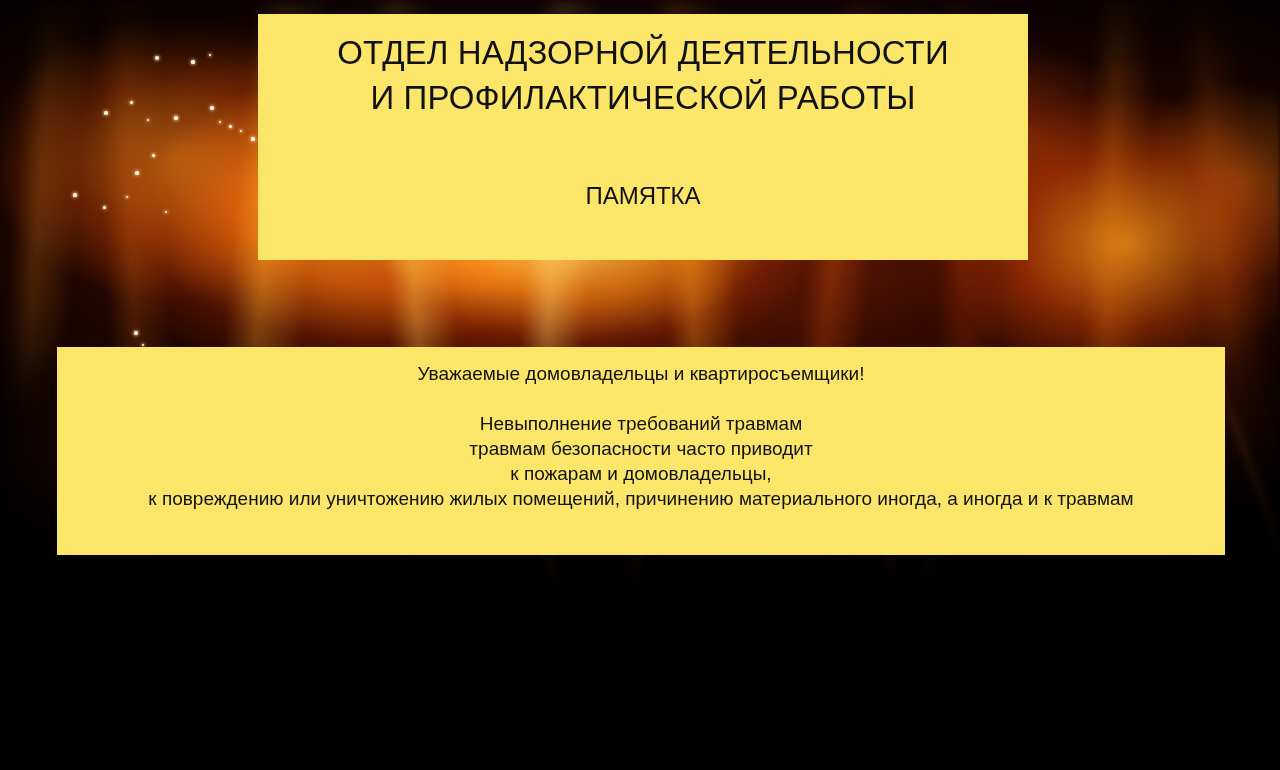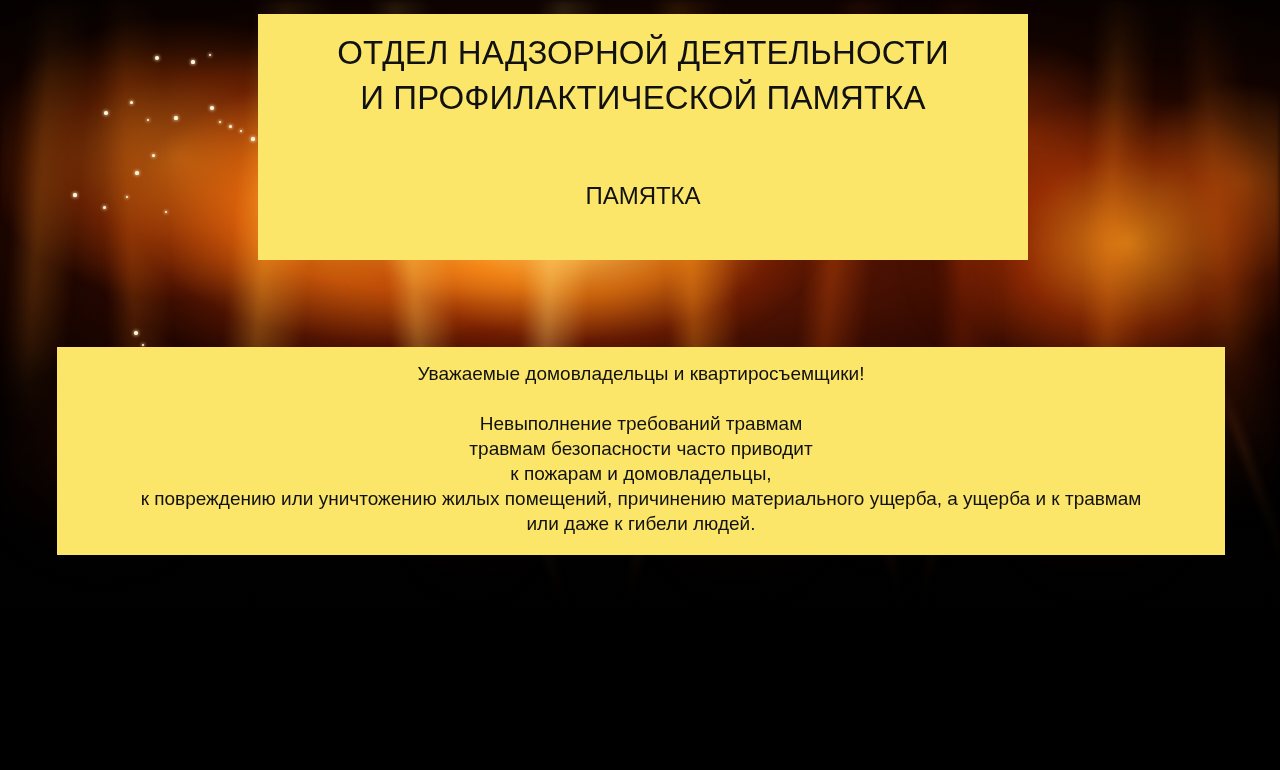--- a/index.html
+++ b/index.html
@@ -191,27 +191,26 @@
       <div class="spark" style="width: 2.8px; height: 2.8px; left: 125.6px; top: 195.6px;"></div>
       <div class="spark" style="width: 3px; height: 3px; left: 102.5px; top: 205.5px;"></div>
       <div class="spark" style="width: 2.6px; height: 2.6px; left: 164.7px; top: 210.7px;"></div>
       <div class="spark" style="width: 3.4px; height: 3.4px; left: 134.3px; top: 331.3px;"></div>
       <div class="spark" style="width: 2.8px; height: 2.8px; left: 141.6px; top: 343.6px;"></div>
       <div class="spark" style="width: 3.2px; height: 3.2px; left: 135.4px; top: 372.4px;"></div>
     </div>
 
   <div class="panel" id="panel-header">
     <div class="header-title">ОТДЕЛ НАДЗОРНОЙ ДЕЯТЕЛЬНОСТИ</div>
-    <div class="header-title">И ПРОФИЛАКТИЧЕСКОЙ ПАМЯТКА</div>
+    <div class="header-title">И ПРОФИЛАКТИЧЕСКОЙ РАБОТЫ</div>
     <div class="header-subtitle">ПАМЯТКА</div>
   </div>
 
   <div class="panel" id="panel-body">
     <div class="body-line">Уважаемые домовладельцы и квартиросъемщики!</div>
     <div class="body-gap"></div>
     <div class="body-line">Невыполнение требований травмам</div>
     <div class="body-line">травмам безопасности часто приводит</div>
     <div class="body-line">к пожарам и домовладельцы,</div>
-    <div class="body-line">к повреждению или уничтожению жилых помещений, причинению материального ущерба, а ущерба и к травмам</div>
-    <div class="body-line">или даже к гибели людей.</div>
+    <div class="body-line">к повреждению или уничтожению жилых помещений, причинению материального иногда, а иногда и к травмам</div>
   </div>
 
 </div>
 
 </body></html>

